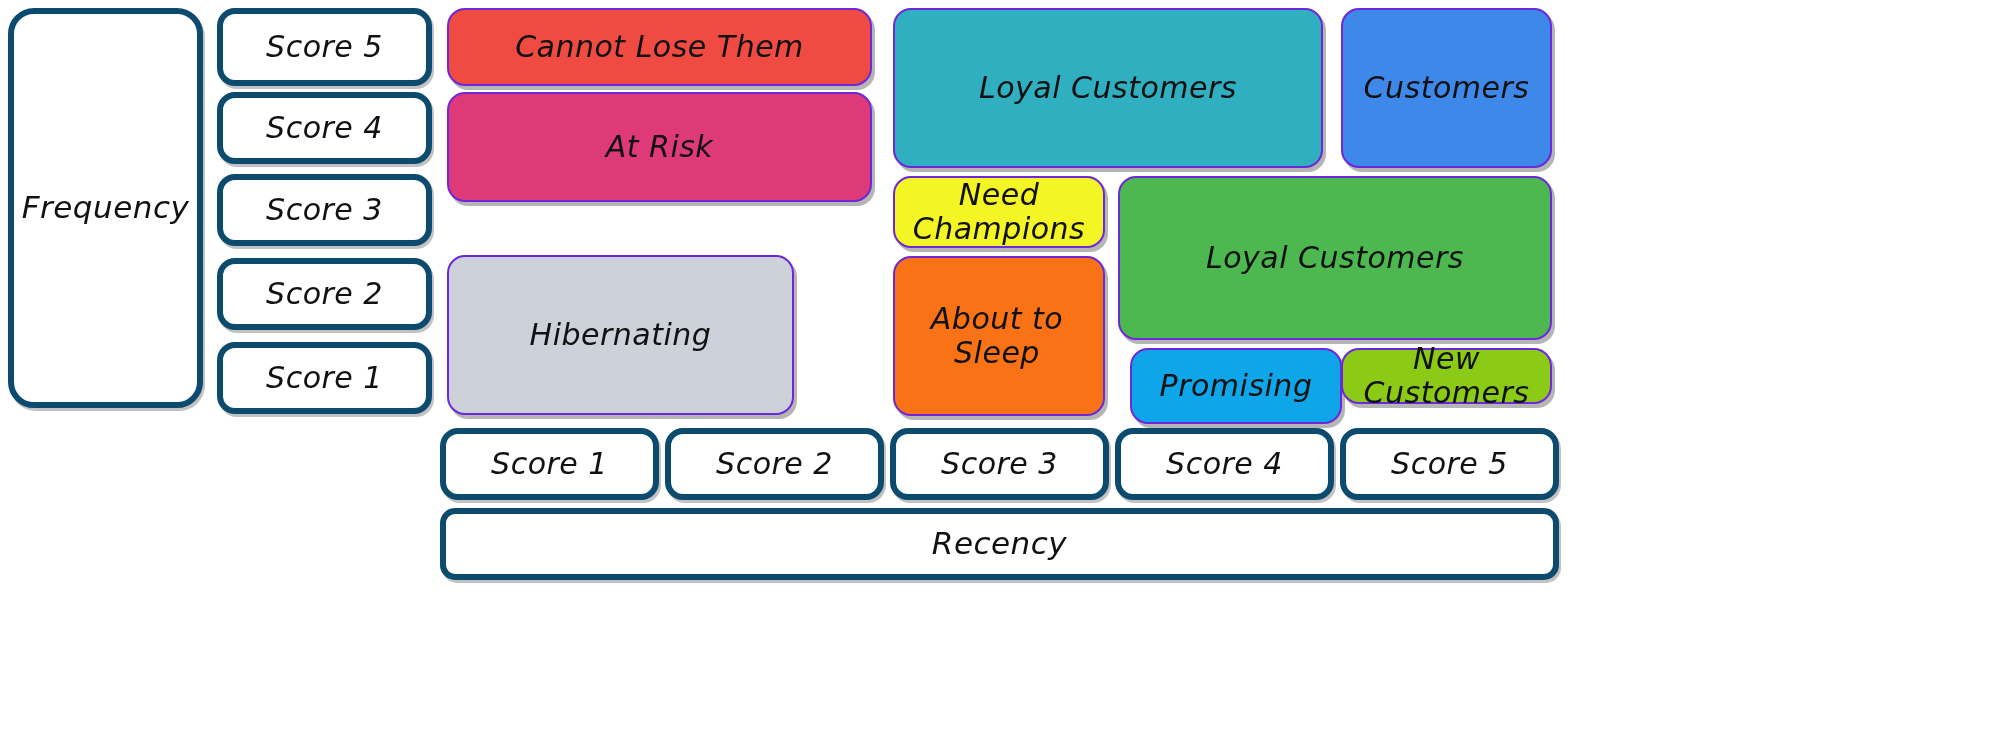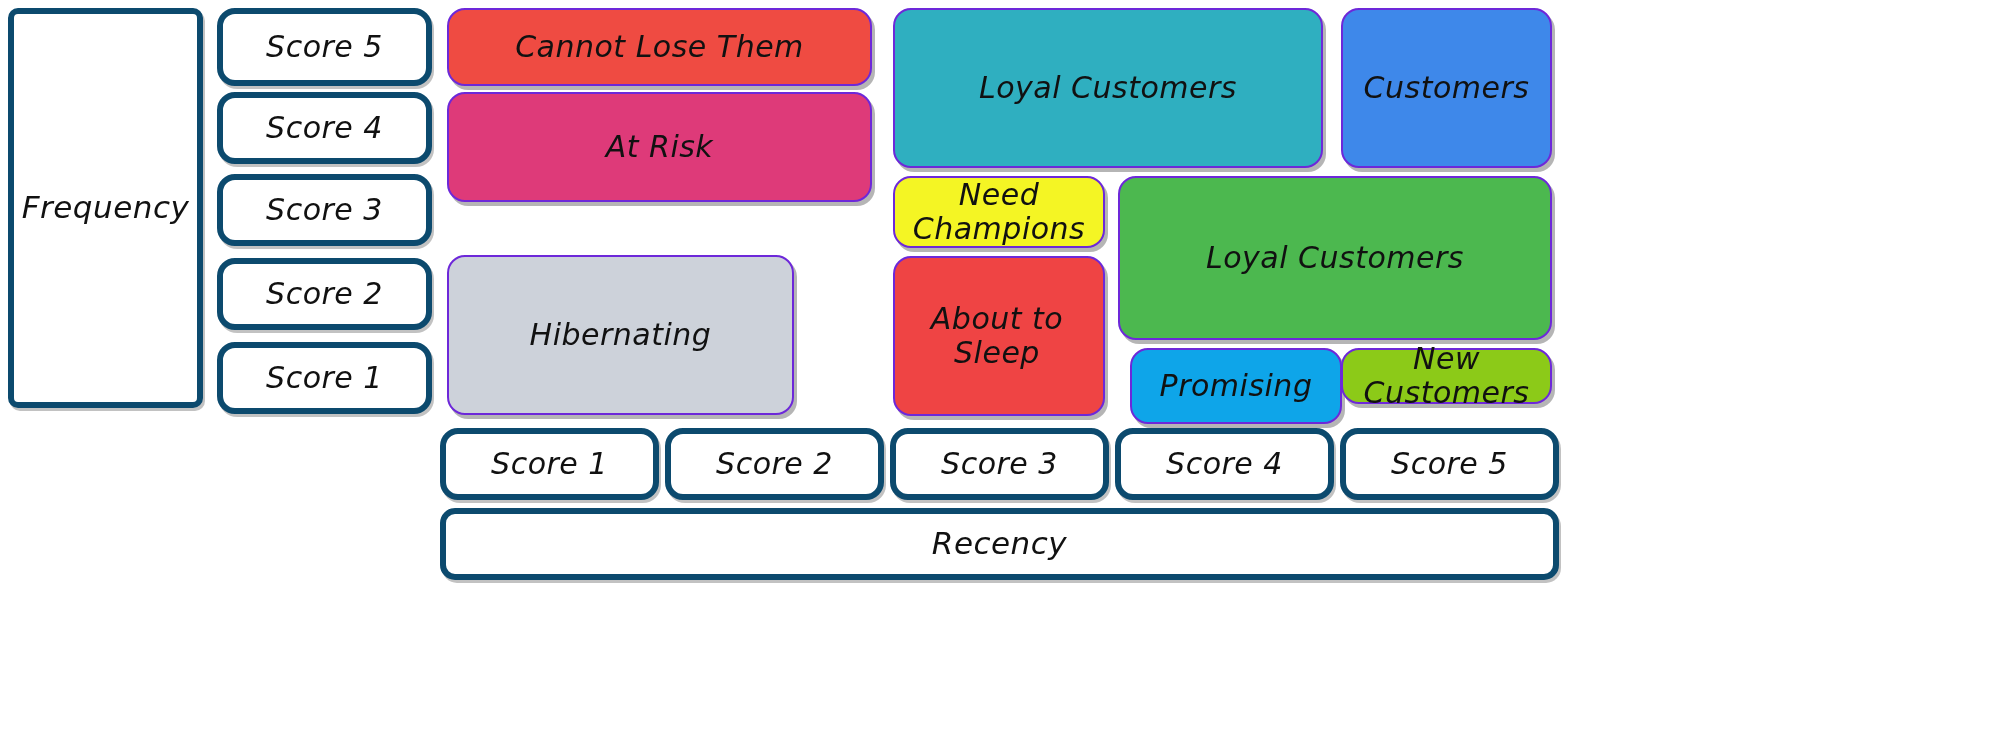--- a/index.html
+++ b/index.html
@@ -40,21 +40,21 @@
     font-size: 31px;
   }
   .box.score {
     font-size: 30px;
   }
   .box.seg {
     border: 2px solid #6d28d9;
     box-shadow: 3px 4px 0 rgba(60,60,60,0.38);
   }
   .box.frequency {
-    border-radius: 10px;
+    border-radius: 26px;
   }
   .box.recency {
     border-radius: 15px;
   }
 </style>
 </head>
 <body>
 
 <div id="canvas">
 
@@ -64,21 +64,21 @@
   <div class="box score" style="left:217px; top:92px; width:215px; height:72px;">Score 4</div>
   <div class="box score" style="left:217px; top:174px; width:215px; height:72px;">Score 3</div>
   <div class="box score" style="left:217px; top:258px; width:215px; height:72px;">Score 2</div>
   <div class="box score" style="left:217px; top:342px; width:215px; height:72px;">Score 1</div>
 
   <div class="box seg" style="left: 447px; top: 8px; width: 425px; height: 78px; background: rgb(239, 75, 66);">Cannot Lose Them</div>
   <div class="box seg" style="left: 447px; top: 92px; width: 425px; height: 110px; background: rgb(222, 58, 121);">At Risk</div>
   <div class="box seg" style="left: 447px; top: 255px; width: 347px; height: 160px; background: rgb(205, 210, 218);">Hibernating</div>
   <div class="box seg" style="left: 893px; top: 8px; width: 430px; height: 160px; background: rgb(47, 175, 192);">Loyal Customers</div>
   <div class="box seg" style="left: 893px; top: 176px; width: 212px; height: 72px; background: rgb(244, 245, 36);">Need Champions</div>
-  <div class="box seg" style="left: 893px; top: 256px; width: 212px; height: 160px; background: #ef4444; padding-left: 6px;">About to Sleep</div>
+  <div class="box seg" style="left: 893px; top: 256px; width: 212px; height: 160px; background: #f97316; padding-left: 6px;">About to Sleep</div>
   <div class="box seg" style="left: 1341px; top: 8px; width: 211px; height: 160px; background: rgb(62, 136, 234);">Customers</div>
   <div class="box seg" style="left: 1118px; top: 176px; width: 434px; height: 164px; background: rgb(76, 184, 79);">Loyal Customers</div>
   <div class="box seg" style="left: 1130px; top: 348px; width: 212px; height: 76px; background: #0ea5e9;">Promising</div>
   <div class="box seg" style="left: 1341px; top: 348px; width: 211px; height: 56px; background: rgb(140, 202, 24);">New Customers</div>
 
   <div class="box score" style="left:440px; top:428px; width:219px; height:72px;">Score 1</div>
   <div class="box score" style="left:665px; top:428px; width:219px; height:72px;">Score 2</div>
   <div class="box score" style="left:890px; top:428px; width:219px; height:72px;">Score 3</div>
   <div class="box score" style="left:1115px; top:428px; width:219px; height:72px;">Score 4</div>
   <div class="box score" style="left:1340px; top:428px; width:219px; height:72px;">Score 5</div>

